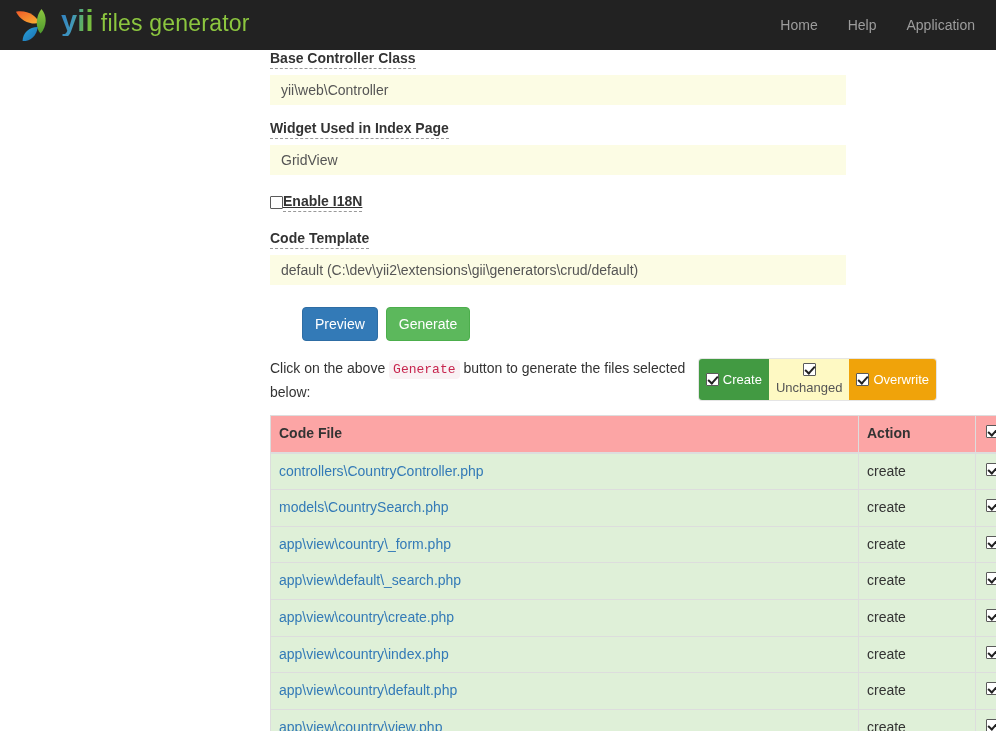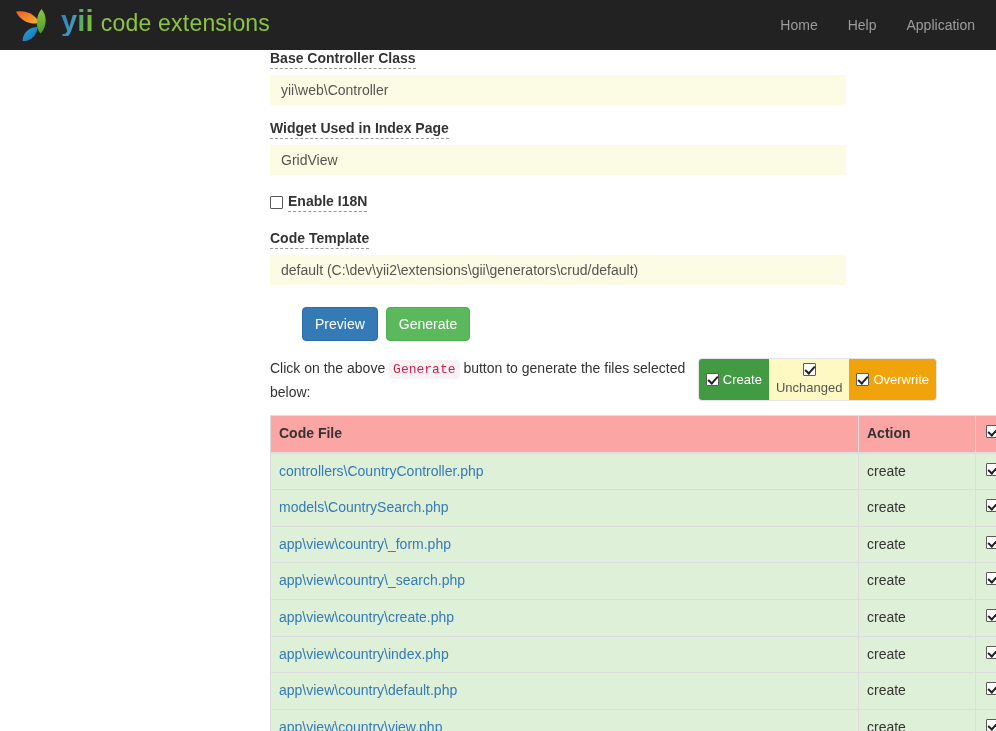--- a/index.html
+++ b/index.html
@@ -110,21 +110,21 @@
     padding: 0 10px;
     font-family: "Liberation Sans", sans-serif;
     font-size: 14px;
     color: #555555;
     outline: none;
   }
 
   .checkbox-row {
     display: flex;
     align-items: center;
-    gap: 5px;
+    text-decoration: underline;
   }
   .cb {
     -webkit-appearance: none;
     appearance: none;
     width: 13px;
     height: 13px;
     border: 1px solid #5a5a5a;
     background: #ffffff;
     margin: 0;
     position: relative;
@@ -262,21 +262,21 @@
           <stop offset="0%" stop-color="#29a3dc"></stop>
           <stop offset="100%" stop-color="#1b6faf"></stop>
         </linearGradient>
       </defs>
       <path d="M2 5 C14 3 24 9 26 17 C18 19 7 15 2 5 Z" fill="url(#gOrange)"></path>
       <path d="M29 2 C35 9 35 20 28 28 C22 22 23 9 29 2 Z" fill="url(#gGreen)"></path>
       <path d="M9 36 C9 27 16 21 25 21 C24 30 18 36 9 36 Z" fill="url(#gBlue)"></path>
     </svg>
     <span class="brand-text">
       <span class="brand-yii">yii</span>
-      <span class="brand-sub">code extensions</span>
+      <span class="brand-sub">files generator</span>
     </span>
   </a>
 
   <div class="nav-links">
     <a href="#">Home</a>
     <a href="#">Help</a>
     <a href="#">Application</a>
   </div>
 </div>
 
@@ -353,21 +353,21 @@
             <td class="col-file"><a href="#">models\CountrySearch.php</a></td>
             <td class="col-action">create</td>
             <td class="col-check"><input type="checkbox" class="cb" checked="" style=""></td>
           </tr>
           <tr class="status-create">
             <td class="col-file"><a href="#">app\view\country\_form.php</a></td>
             <td class="col-action">create</td>
             <td class="col-check"><input type="checkbox" class="cb" checked="" style=""></td>
           </tr>
           <tr class="status-create">
-            <td class="col-file"><a href="#">app\view\country\_search.php</a></td>
+            <td class="col-file"><a href="#">app\view\default\_search.php</a></td>
             <td class="col-action">create</td>
             <td class="col-check"><input type="checkbox" class="cb" checked="" style=""></td>
           </tr>
           <tr class="status-create">
             <td class="col-file"><a href="#">app\view\country\create.php</a></td>
             <td class="col-action">create</td>
             <td class="col-check"><input type="checkbox" class="cb" checked="" style=""></td>
           </tr>
           <tr class="status-create">
             <td class="col-file"><a href="#">app\view\country\index.php</a></td>

